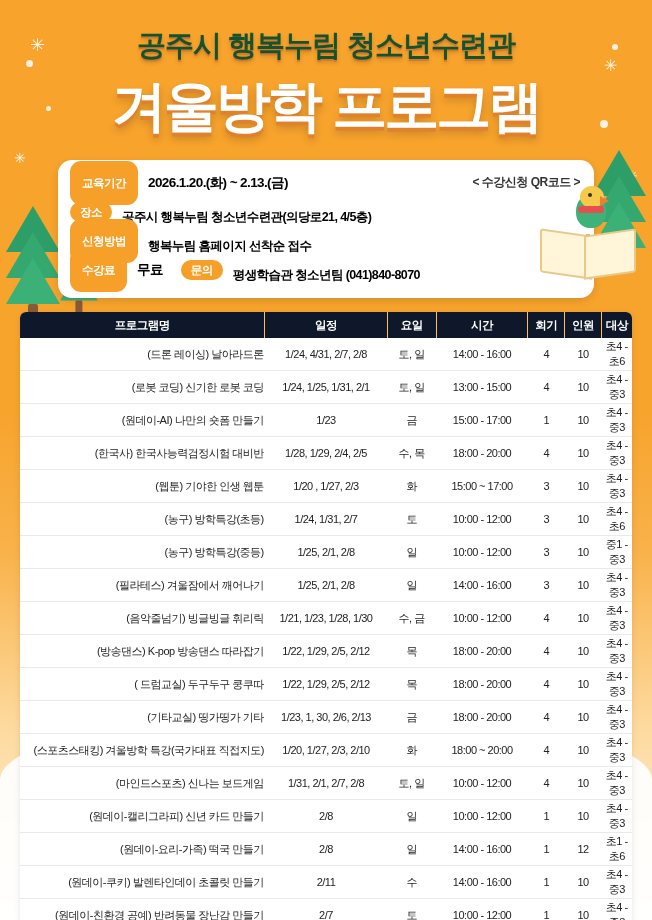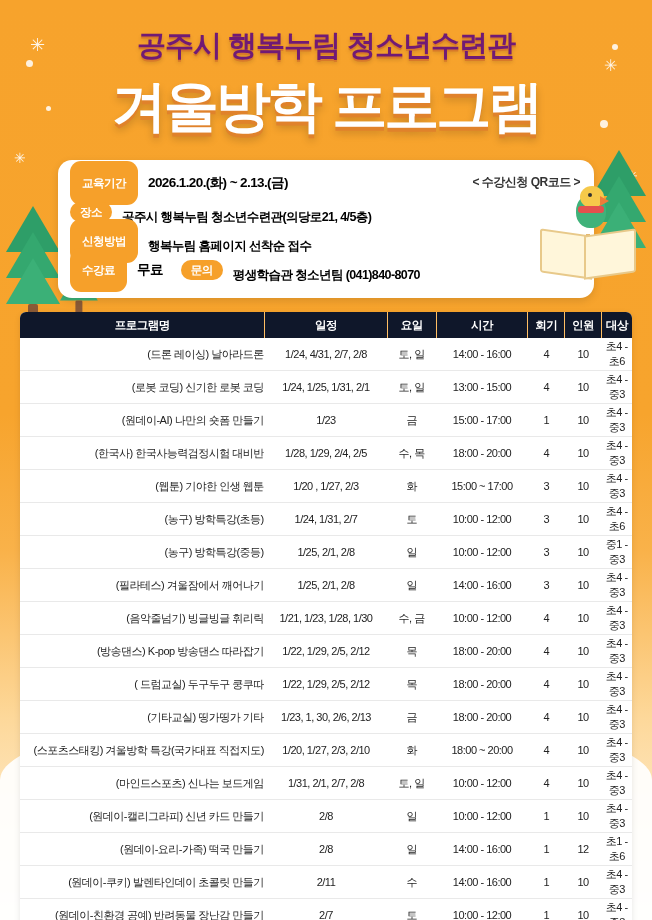--- a/index.html
+++ b/index.html
@@ -17,21 +17,21 @@
   .conifer span{position:absolute;left:50%;transform:translateX(-50%);width:0;height:0;border-left:27px solid transparent;border-right:27px solid transparent;border-bottom:46px solid #2e9e68;}
   .conifer span.s2{top:26px;border-bottom-color:#34a86f;}
   .conifer span.s3{top:52px;border-bottom-color:#3bb077;}
   .conifer b{position:absolute;left:50%;transform:translateX(-50%);bottom:0;width:10px;height:22px;background:#8a5a36;border-radius:2px;}
   .snowflake{position:absolute;color:#ffffff;opacity:.9;}
   .dot{position:absolute;background:#fff;border-radius:50%;opacity:.85;}
 
   
   .header{position:relative;text-align:center;padding-top:26px;}
   .title-sm{
-    font-size:29px;font-weight:bold;color:#701a75;letter-spacing:-1px;
+    font-size:29px;font-weight:bold;color:#14532d;letter-spacing:-1px;
     text-shadow:0 2px 0 #d8792a,0 3px 4px rgba(0,0,0,.18);
   }
   .title-lg{
     margin-top:4px;
     font-size:55px;font-weight:bold;color:#ffffff;letter-spacing:-3px;
     text-shadow:0 4px 0 #e0822b,0 6px 8px rgba(0,0,0,.22);
   }
 
   
   .infobox{

